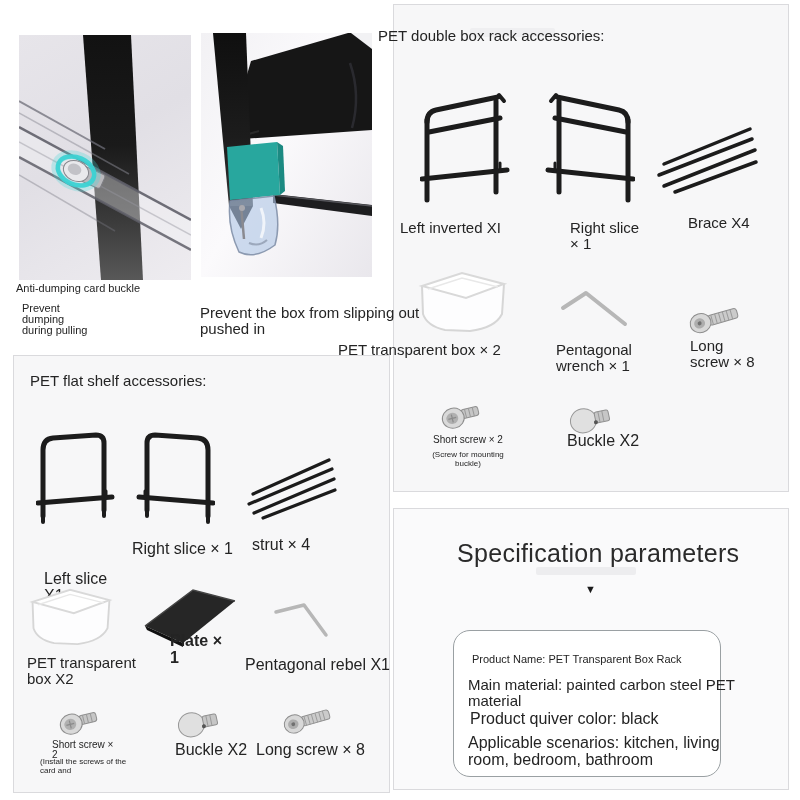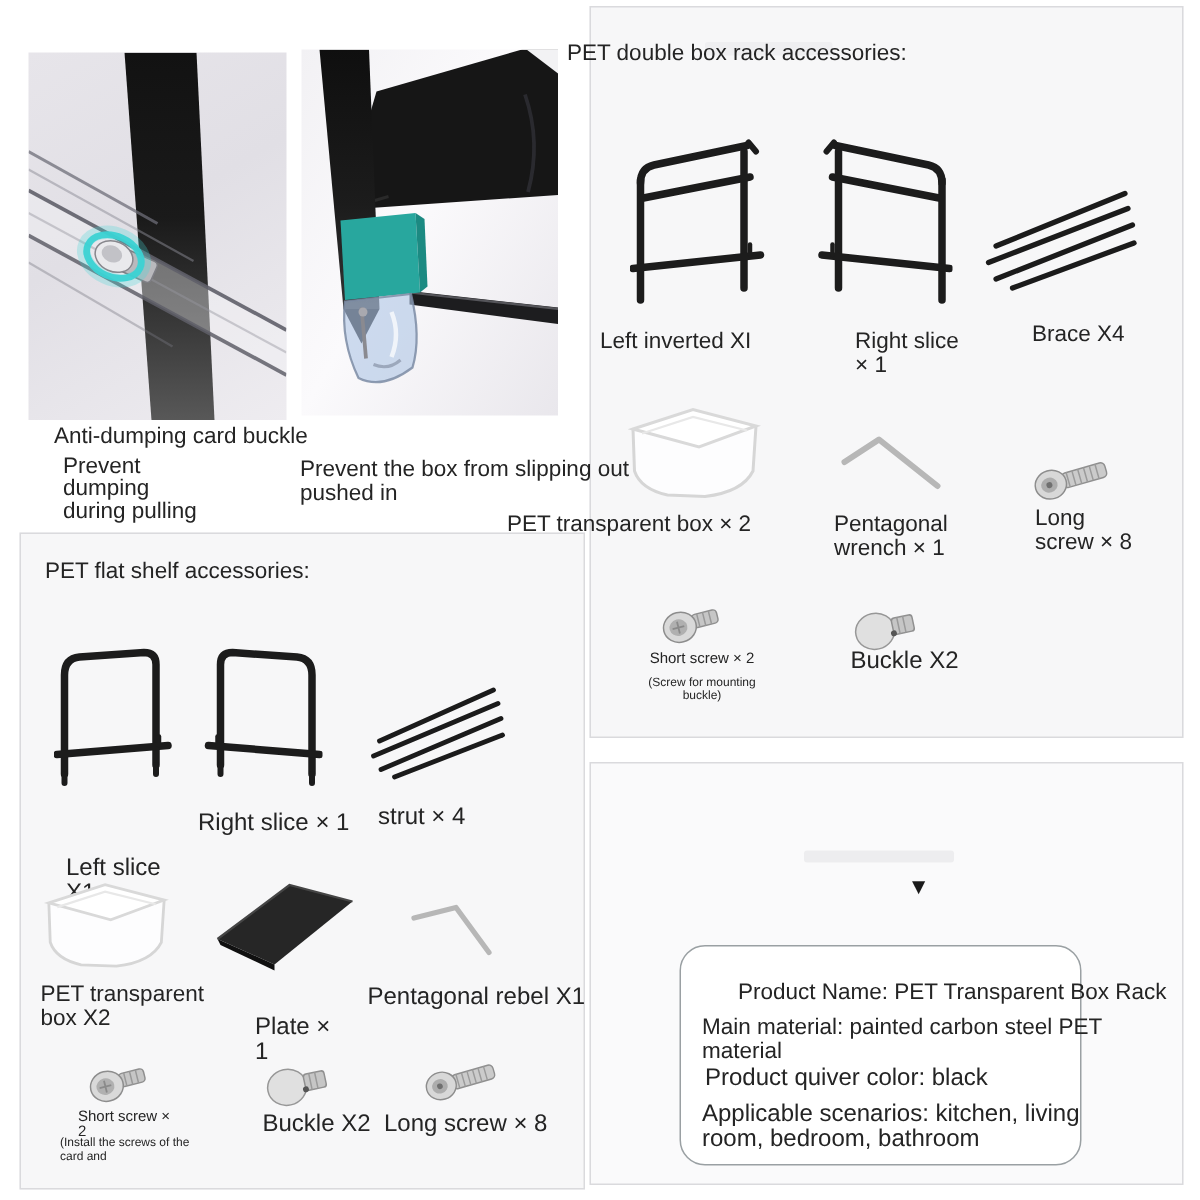--- a/index.html
+++ b/index.html
@@ -3,21 +3,21 @@
 <meta charset="utf-8">
 <style>
   html,body{margin:0;padding:0;background:#fff;}
   .canvas{position:relative;width:800px;height:800px;background:#ffffff;
           font-family:"Liberation Sans",sans-serif;color:#242424;overflow:hidden;}
   .abs{position:absolute;}
   .panel{position:absolute;background:#f7f7f8;border:1px solid #dadadd;box-sizing:border-box;}
   .lbl{position:absolute;white-space:pre-line;line-height:1.08;color:#242424;}
   .fs8{font-size:8px;}
   .fs9{font-size:10px;}
-  .fs13{font-size:15px;margin-left:20px;}
+  .fs13{font-size:11px;}
   .fs15{font-size:15px;}
   .fs16{font-size:16px;}
   .fs25{font-size:25px;letter-spacing:.3px;color:#2a2a2a;}
   .ctr{text-align:center;}
   .smudge{position:absolute;background:#ededef;border-radius:2px;}
   .photo{position:absolute;overflow:hidden;}
   .photo1{background:linear-gradient(150deg,#e7e5ea 0%,#e1dfe5 45%,#eeecf0 100%);}
   .photo2{background:linear-gradient(120deg,#f2f1f4 0%,#fbfafc 45%,#e9e7ec 100%);}
   .specbox{position:absolute;background:#ffffff;border:1px solid #9aa0a3;border-radius:17px;box-sizing:border-box;}
   svg{display:block;}
@@ -226,21 +226,21 @@
     <polygon points="7,42 55,6 97,17 45,59" fill="#262626"></polygon>
     <polygon points="7,42 45,59 45,63 9,46" fill="#101010"></polygon>
     <polyline points="7,42 55,6 97,17" fill="none" stroke="#454545" stroke-width="1.5"></polyline>
   </svg>
   <svg class="abs" style="left:268px;top:598px;" width="64" height="40" viewBox="0 0 64 40">
     <polyline points="8,14 36,7 58,37" fill="none" stroke="#b7b7b7" stroke-width="3.5" stroke-linecap="round" stroke-linejoin="round"></polyline>
   </svg>
 
   <div class="lbl fs15" style="left:27px;top:655px;">PET transparent
 box X2</div>
-  <div class="lbl fs16" style="left:170px;top:676px;">Plate ×
+  <div class="lbl fs16" style="left:170px;top:632px;font-weight:bold;">Plate ×
 1</div>
   <div class="lbl fs16" style="left:245px;top:656px;">Pentagonal rebel X1</div>
 
   <svg class="abs" style="left:56px;top:702px;" width="48" height="40" viewBox="0 0 48 40">
     <g transform="rotate(-14 24 20)">
       <rect x="24" y="14" width="17" height="9" rx="2.5" fill="#c6c6c6" stroke="#8f8f8f" stroke-width="1"></rect>
       <path d="M28,14 L28,23 M32,14 L32,23 M36,14 L36,23" stroke="#999999" stroke-width="1"></path>
       <ellipse cx="15" cy="20" rx="11" ry="10" fill="#d9d9d9" stroke="#8d8d8d" stroke-width="1"></ellipse>
       <ellipse cx="14" cy="20" rx="6" ry="5.5" fill="#b0b0b0"></ellipse>
       <path d="M14,16 L14,24 M10,20 L18,20" stroke="#8a8a8a" stroke-width="1.2"></path>
@@ -264,20 +264,21 @@
     </g>
   </svg>
 
   <div class="lbl fs9" style="left:52px;top:740px;line-height:1.0;">Short screw ×
 2</div>
   <div class="lbl fs8" style="left:40px;top:757px;line-height:1.15;">(Install the screws of the
 card and</div>
   <div class="lbl fs16" style="left:175px;top:741px;">Buckle X2</div>
   <div class="lbl fs16" style="left:256px;top:741px;">Long screw × 8</div>
 
+  <div class="lbl fs25" style="left:457px;top:540px;">Specification parameters</div>
   <div class="lbl fs13" style="left:585px;top:584px;color:#1a1a1a;">▼</div>
 
   <div class="specbox" style="left:453px;top:630px;width:268px;height:147px;"></div>
 
   <div class="lbl fs13" style="left:472px;top:654px;text-align:center;">Product Name: PET Transparent Box Rack</div>
   <div class="lbl fs16" style="left:470px;top:710px;">Product quiver color: black</div>
   <div class="lbl fs15" style="left:468px;top:677px;">Main material: painted carbon steel PET
 material</div>
   <div class="lbl fs16" style="left:468px;top:734px;">Applicable scenarios: kitchen, living
 room, bedroom, bathroom</div>

